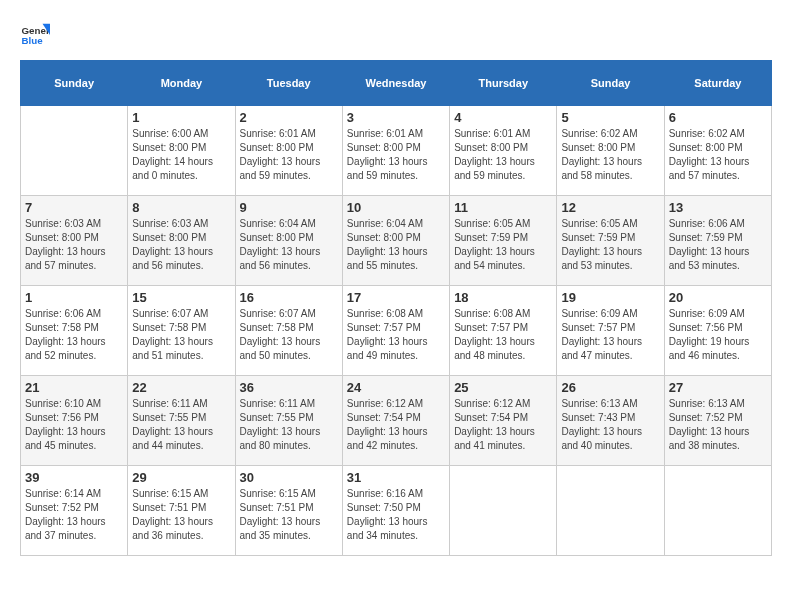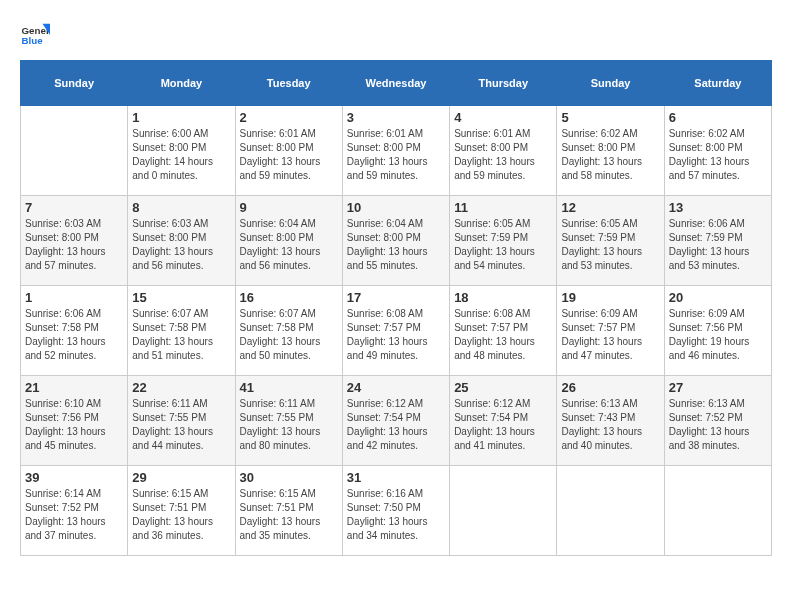--- a/index.html
+++ b/index.html
@@ -290,21 +290,21 @@
       </td>
         <td>
         <span class="day-num">22</span>
         <div class="day-info">
           <div>Sunrise: 6:11 AM</div>
           <div>Sunset: 7:55 PM</div>
           <div>Daylight: 13 hours and 44 minutes.</div>
         </div>
       </td>
         <td>
-        <span class="day-num">41</span>
+        <span class="day-num">36</span>
         <div class="day-info">
           <div>Sunrise: 6:11 AM</div>
           <div>Sunset: 7:55 PM</div>
           <div>Daylight: 13 hours and 80 minutes.</div>
         </div>
       </td>
         <td>
         <span class="day-num">24</span>
         <div class="day-info">
           <div>Sunrise: 6:12 AM</div>

